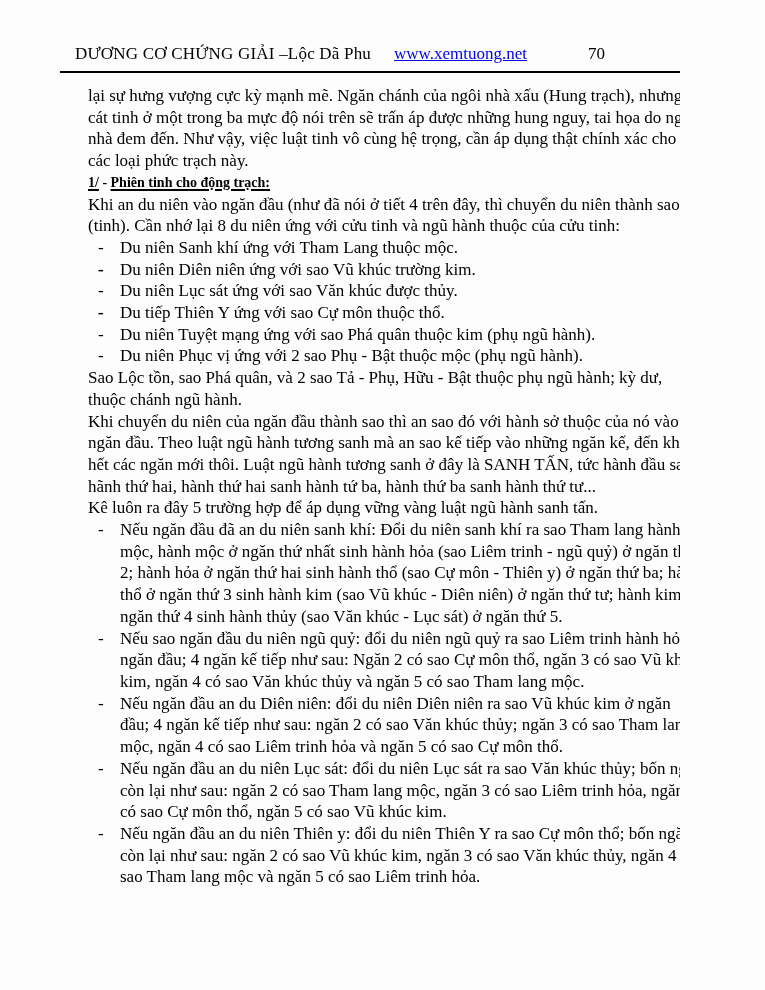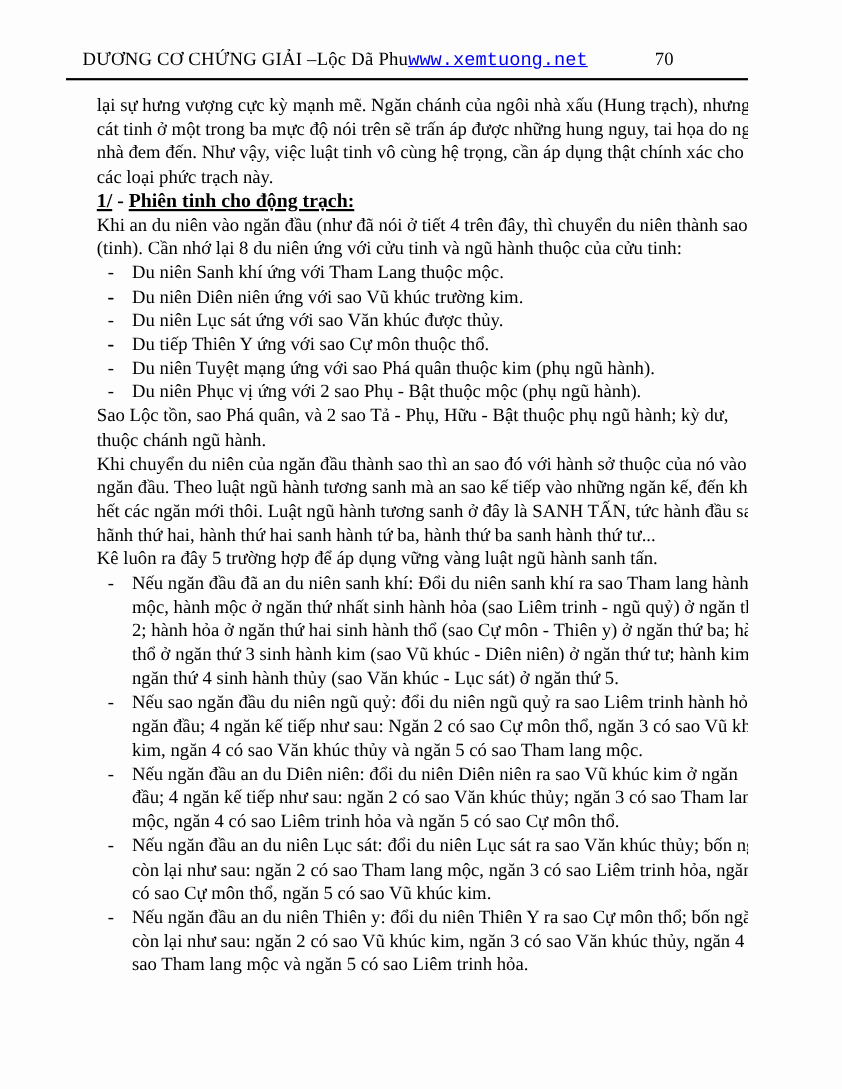--- a/index.html
+++ b/index.html
@@ -21,41 +21,40 @@
     display: flex;
     align-items: baseline;
     font-size: 17px;
     white-space: nowrap;
   }
   .header-title { flex: 1 1 auto; letter-spacing: 0.2px; }
   .header-link {
     color: var(--link, #0000EE);
     text-decoration: underline;
     cursor: pointer;
-    font-family: Liberation Mono, monospace;
   }
   .header-pagenum { margin-left: 61px; }
   .rule {
     position: absolute;
     top: 71px; left: 60px;
     width: 650px; height: 0;
     border-top: 2px solid var(--text, #000);
   }
   .body {
     position: absolute;
     top: 85px; left: 88px;
     width: 615px;
     font-size: 17px;
     line-height: 21.7px;
     text-align: left;
   }
   .para { margin: 0; }
   .heading {
     font-weight: bold;
-    font-size: 18px;
+    font-size: 14px;
   }
   .heading .u {
     text-decoration: underline;
     text-decoration-thickness: 2px;
     text-underline-offset: 2px;
   }
   .li {
     position: relative;
     padding-left: 32px;
     margin: 0;

